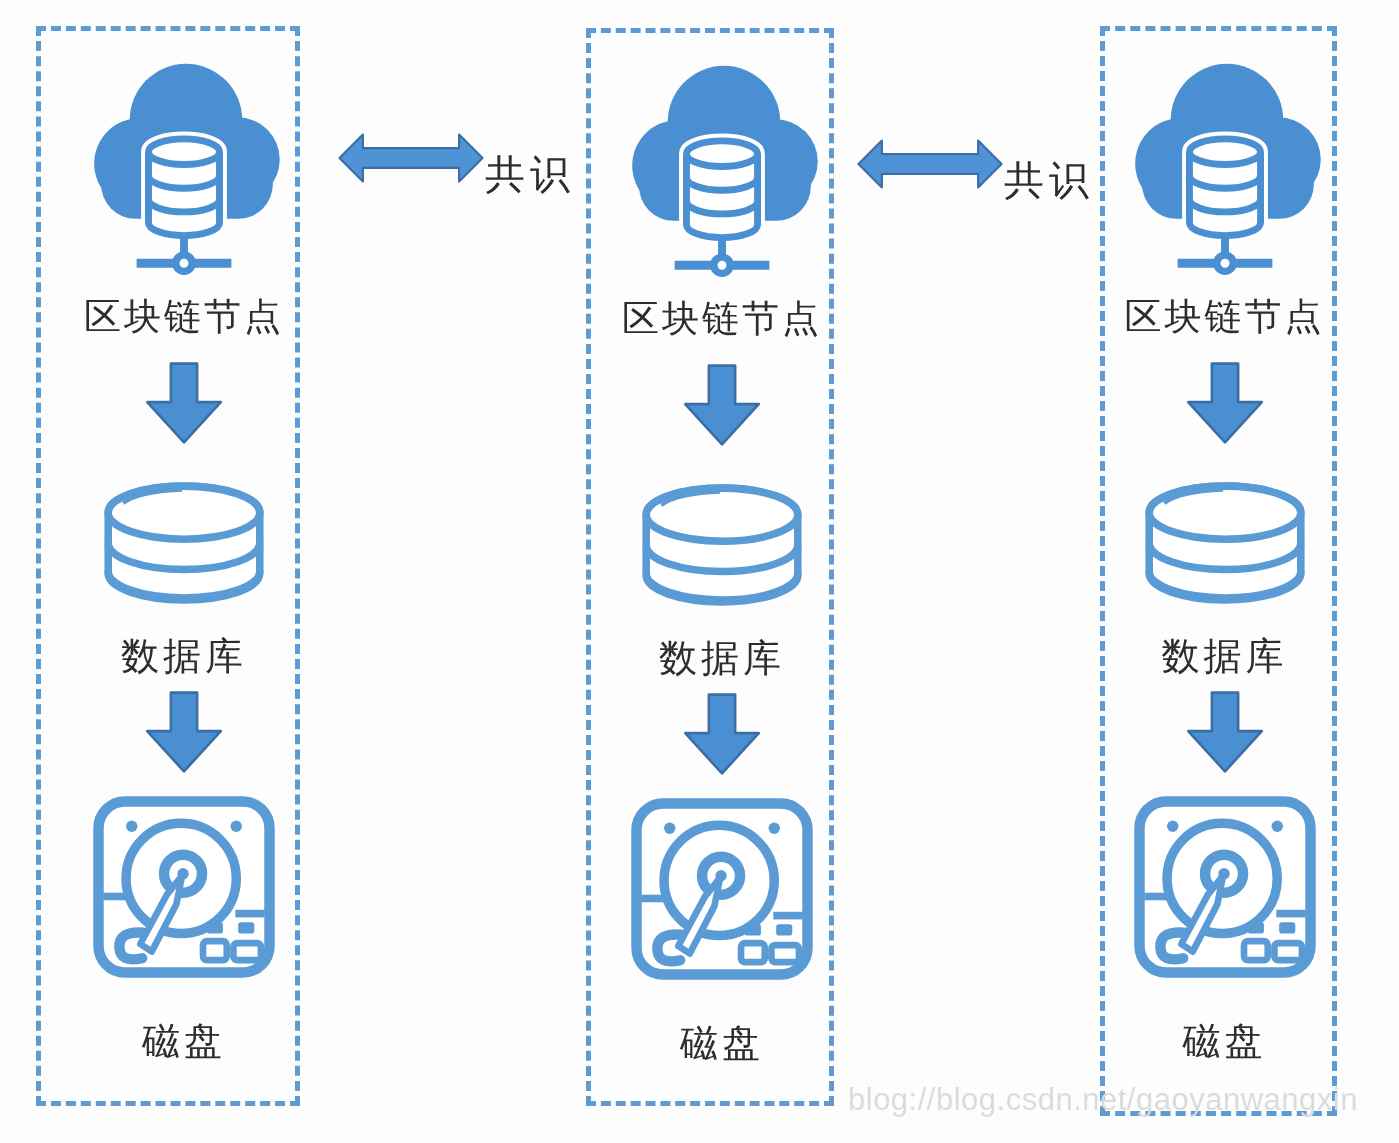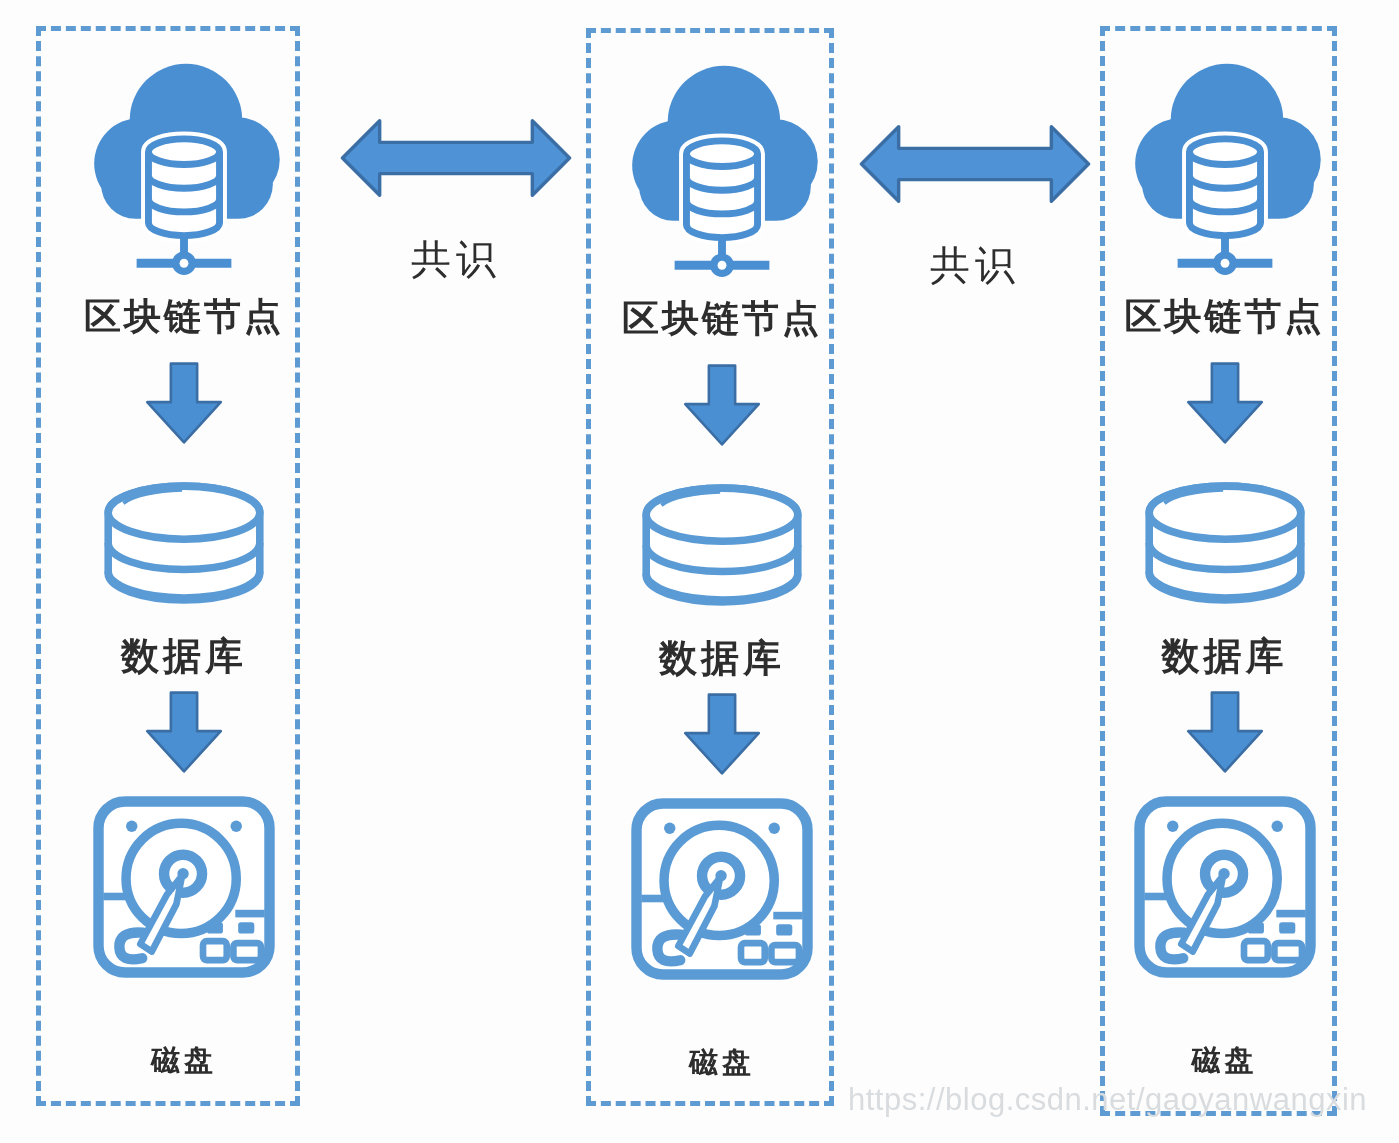--- a/index.html
+++ b/index.html
@@ -7,46 +7,46 @@
     position:relative;
     width:1399px;height:1143px;
     background:var(--page-bg,#fdfdfd);
     overflow:hidden;
     font-family:"Liberation Sans", sans-serif;
   }
   .col{
     position:absolute;
     box-sizing:border-box;
     border:5px dashed var(--border-blue,#5f9bd3);
-    display:flex;flex-direction:column;align-items:center;font-weight:bold;
+    display:flex;flex-direction:column;align-items:center;
   }
   #col1{left:36px;top:26px;width:264px;height:1080px;}
   #col2{left:586px;top:28px;width:248px;height:1078px;}
   #col3{left:1100px;top:26px;width:237px;height:1090px;}
   .col-inner{display:flex;flex-direction:column;align-items:center;}
   #col1 .col-inner{transform:translateX(16px);}
   #col2 .col-inner{transform:translateX(12px);}
   #col3 .col-inner{transform:translateX(6px);}
 
   .lbl{
     color:var(--label-color,#2d2d2d);
     white-space:nowrap;
     line-height:1.15;
   }
   .node-label{margin-top:14px;font-size:37px;letter-spacing:3px;}
   .db-label{margin-top:20px;font-size:38px;letter-spacing:4px;}
-  .disk-label{margin-top:62px;font-size:29px;letter-spacing:4px;}
+  .disk-label{margin-top:38px;font-size:38px;letter-spacing:4px;}
 
   .icon-cloud{width:198px;height:229px;margin-top:22px;}
   .icon-down{width:82px;height:84px;margin-top:22px;}
   .icon-down.second{margin-top:12px;}
   .icon-db{width:186px;height:144px;margin-top:26px;}
   .icon-disk{width:190px;height:190px;margin-top:18px;}
 
-  .link{position:absolute;display:flex;flex-direction:column;align-items:center;}
+  .link{position:absolute;display:flex;flex-direction:row;align-items:center;}
   #linkA{left:337px;top:112px;width:238px;}
   #linkB{left:856px;top:118px;width:238px;}
   .icon-dbl{width:238px;height:92px;}
   .link-label{margin-top:32px;font-size:40px;letter-spacing:5px;}
 
   .watermark{
     position:absolute;left:848px;top:1082px;
     font-size:31px;letter-spacing:0.5px;white-space:nowrap;
     color:var(--watermark-color,#d9dcdf);
   }
@@ -188,15 +188,15 @@
     <div class="lbl link-label">共识</div>
   </div>
 
   <div class="link" id="linkB">
     <svg class="icon-dbl">
         <use href="#sym-dbl"></use>
       </svg>
     <div class="lbl link-label">共识</div>
   </div>
 
-  <div class="watermark">https://blog.csdn.net/gaoyanwangxin</div>
+  <div class="watermark">blog://blog.csdn.net/gaoyanwangxin</div>
 
 </div>
 
 </body></html>

